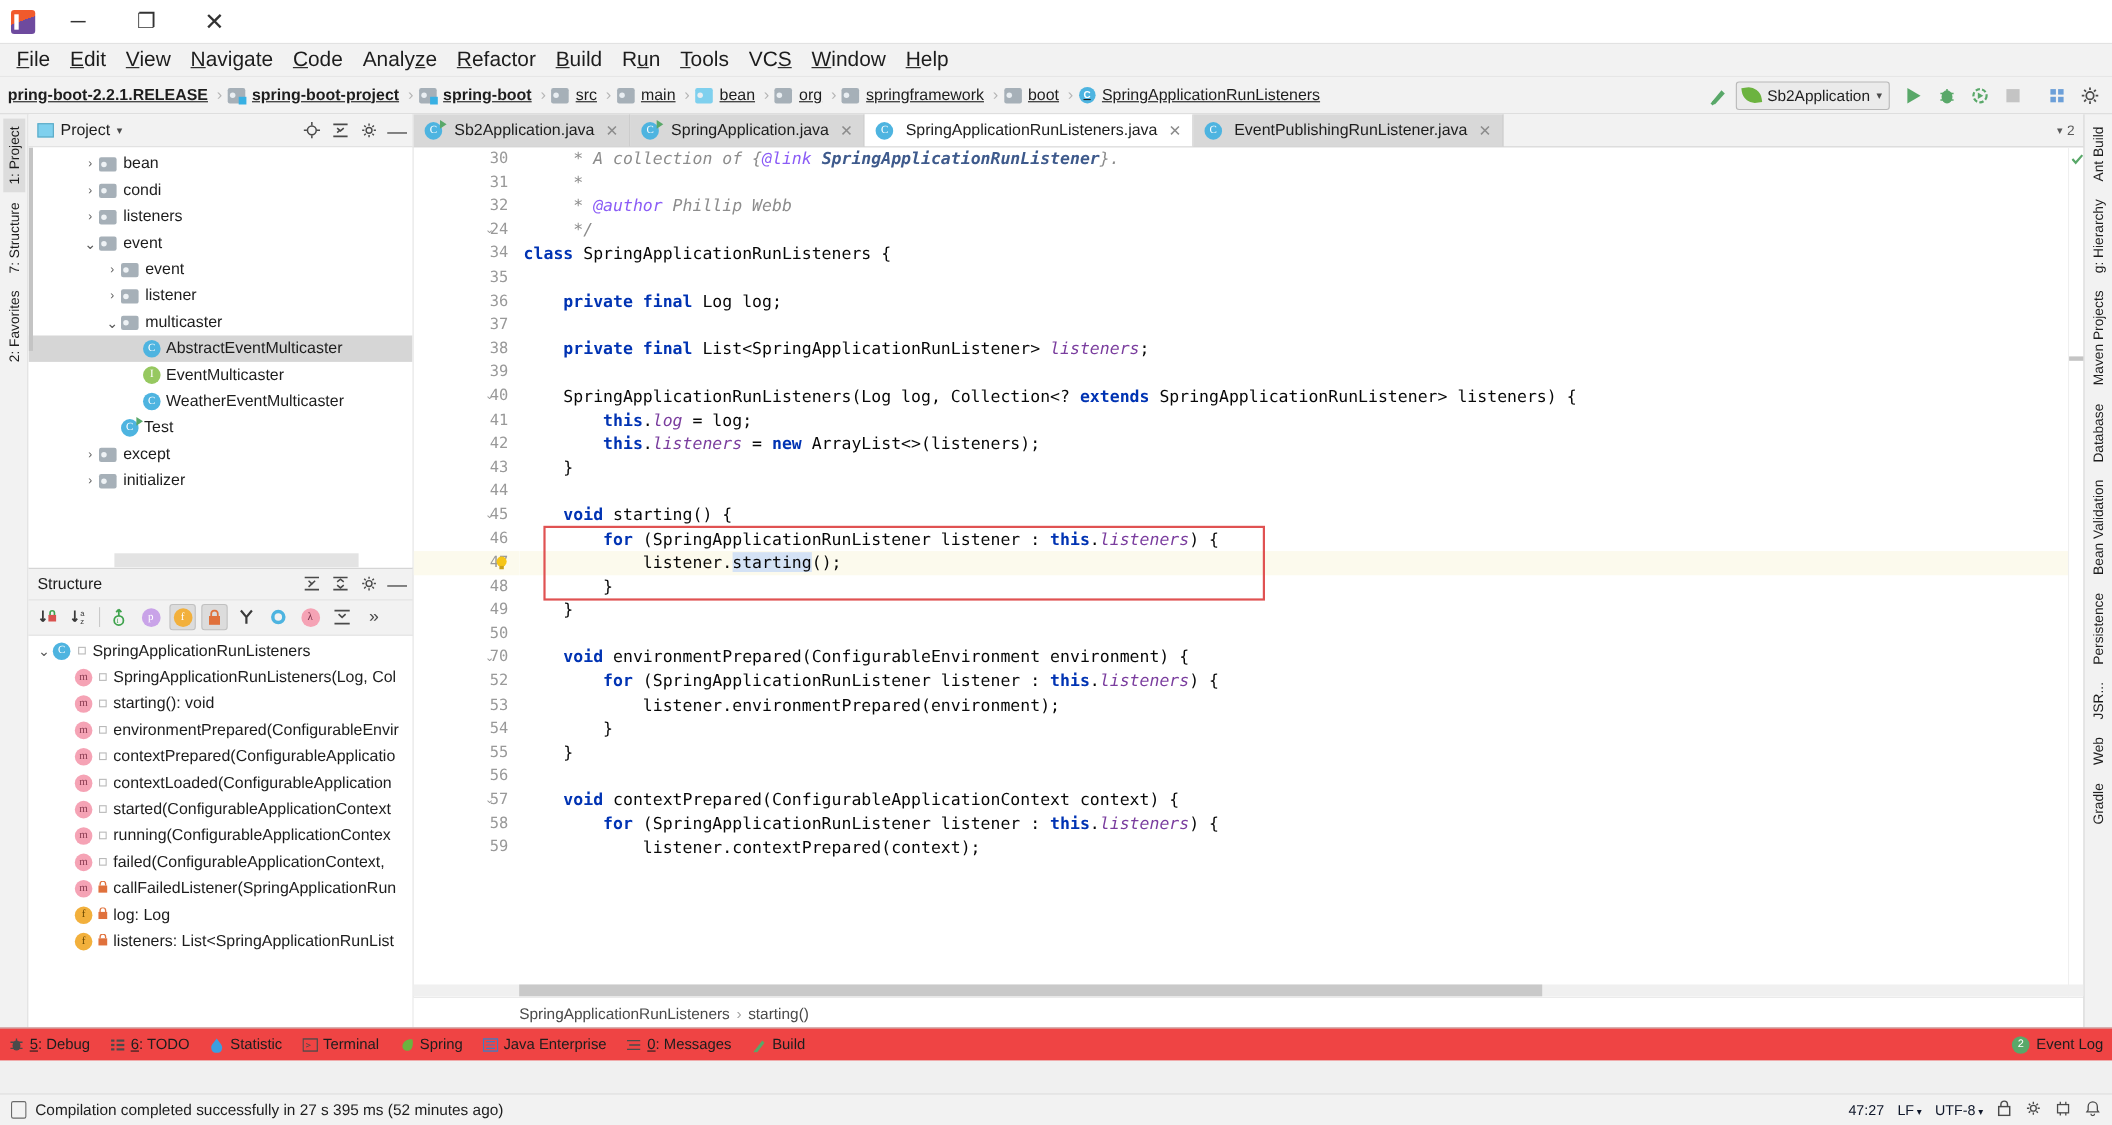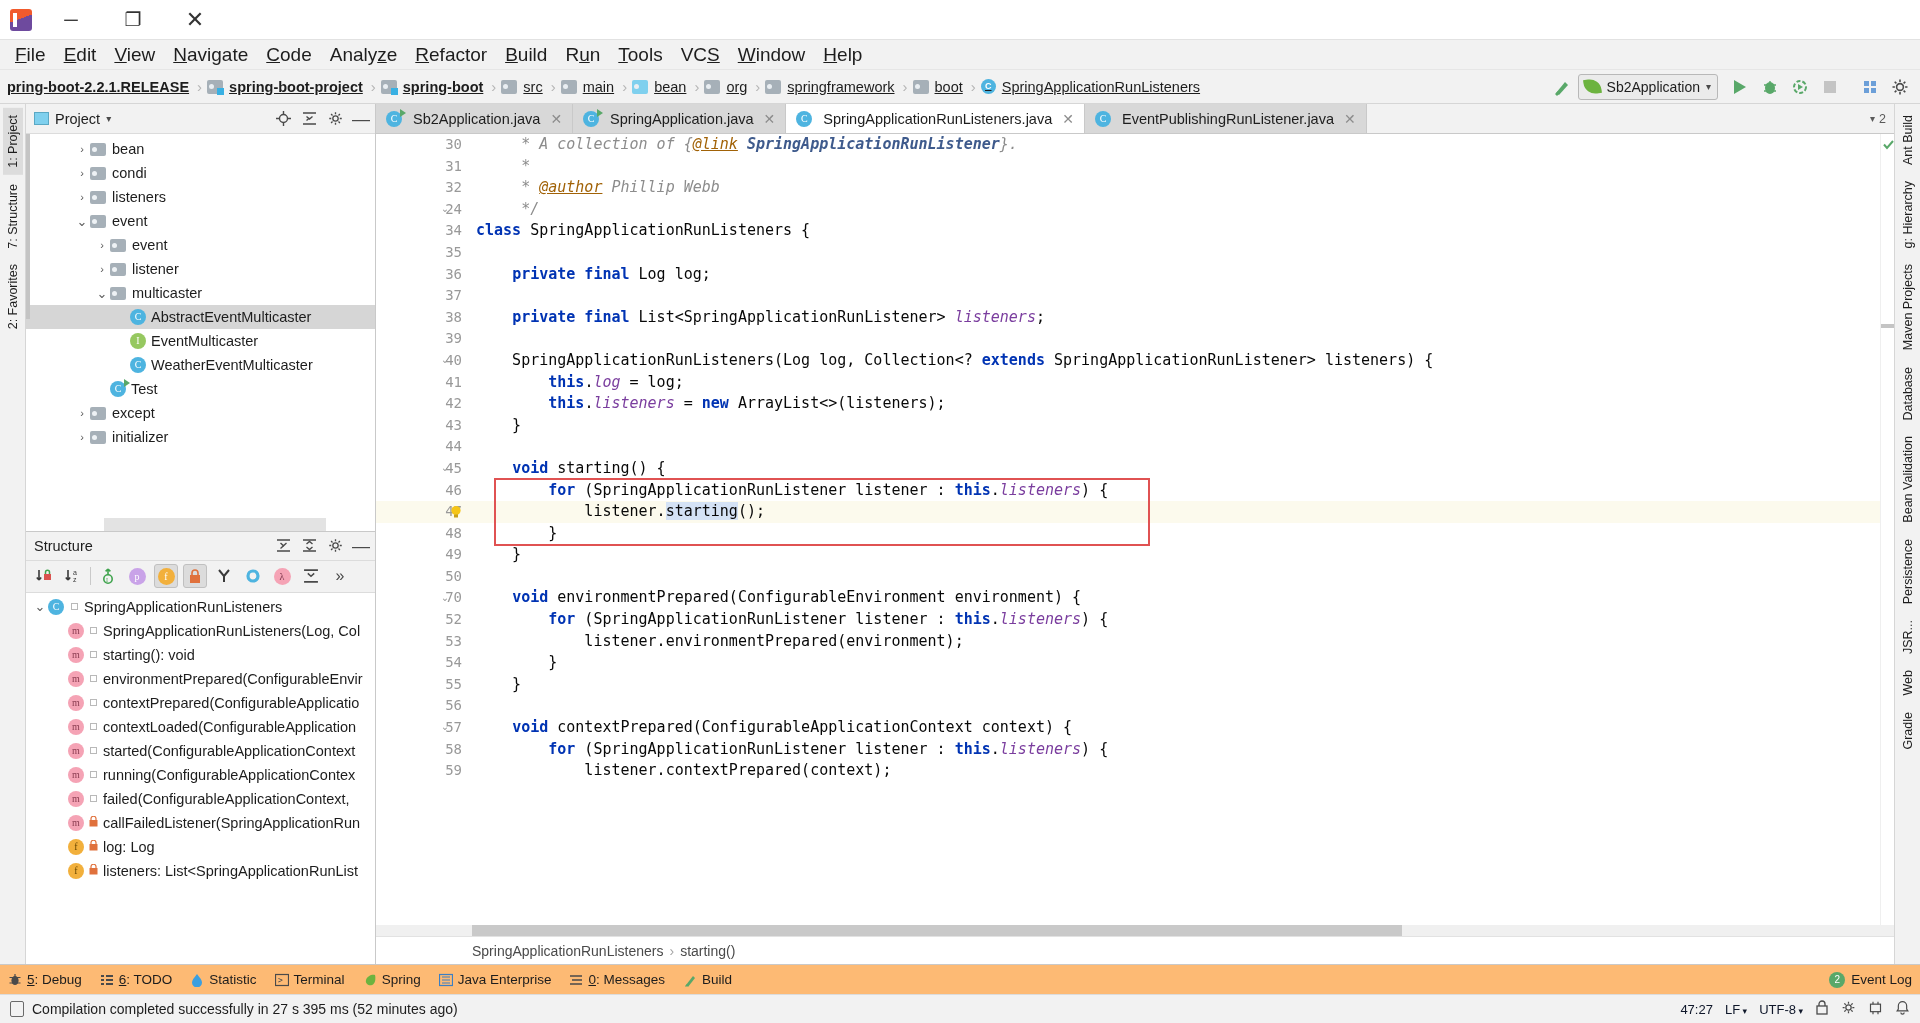--- a/index.html
+++ b/index.html
@@ -150,46 +150,46 @@
   .gutter{width:96px;flex:0 0 96px;background:#fff;position:relative;}
   .gutter .ln{height:21.6px;line-height:21.6px;text-align:right;padding-right:10px;
       font-family:"DejaVu Sans Mono",monospace;font-size:14px;color:#999999;}
   .gutter .fold{position:absolute;right:22px;width:10px;text-align:center;color:#9a9a9a;font-size:10px;}
   .code{flex:1 1 auto;position:relative;overflow:hidden;background:#fff;
         font-family:"DejaVu Sans Mono",monospace;font-size:15px;line-height:21.6px;white-space:pre;
         color:#080808; padding-left:4px;}
   .code .line{height:21.6px;}
   .kw{color:#0033b3;font-weight:bold;}
   .cm{color:#8c8c8c;font-style:italic;}
-  .cmlink{color:#a16207;font-style:italic;text-decoration:underline;}
+  .cmlink{color:#8b5cf6;font-style:italic;}
   .cmb{color:#3e5a8c;font-style:italic;font-weight:bold;}
   .fld{color:#7a3d9e;font-style:italic;}
   .hl-line{position:absolute;left:0;right:0;height:21.6px;background:#fcfaed;}
   .redbox{position:absolute;border:2px solid #e05252;}
   .caret-sel{background:#d4e2f5;}
   .bulb{position:absolute;width:16px;height:16px;}
 
   .breadcrumbbar{height:28px;flex:0 0 28px;background:#fff;border-top:1px solid #e2e2e2;
       display:flex;align-items:center;padding-left:96px;font-size:14px;color:#4a4a4a;gap:6px;}
   .breadcrumbbar .sep{color:#a5a5a5;}
 
   
   .markers{width:14px;flex:0 0 14px;background:#fff;position:relative;border-left:1px solid #efefef;}
 
   
-  .bottombar{height:30px;flex:0 0 30px;background:#fdba74;border-top:1px solid #c9c9c9;
+  .bottombar{height:30px;flex:0 0 30px;background:#ef4444;border-top:1px solid #c9c9c9;
              display:flex;align-items:center;padding:0 8px;gap:18px;font-size:13.5px;}
   .bitem{display:flex;align-items:center;gap:5px;white-space:nowrap;}
   .bitem u{text-decoration:underline;}
   .bottombar .right{margin-left:auto;display:flex;align-items:center;gap:6px;}
   .evt-badge{width:16px;height:16px;border-radius:50%;background:#59a869;color:#fff;font-size:10px;
              display:flex;align-items:center;justify-content:center;}
 
   .statusbar{height:29px;flex:0 0 29px;background:#f2f2f2;border-top:1px solid #dcdcdc;
-             display:flex;align-items:center;padding:2px 10px;font-size:14px;gap:8px;}
+             display:flex;align-items:center;padding:2px 10px;font-size:14px;gap:8px;margin-top:30px;}
   .statusbar .right{margin-left:auto;display:flex;align-items:center;gap:12px;font-size:13px;color:#0f172a;}
 </style>
 </head>
 <body>
 
 <div id="app">
 
   <div class="titlebar">
     <div class="app-icon"></div>
     <div class="winbtns">

